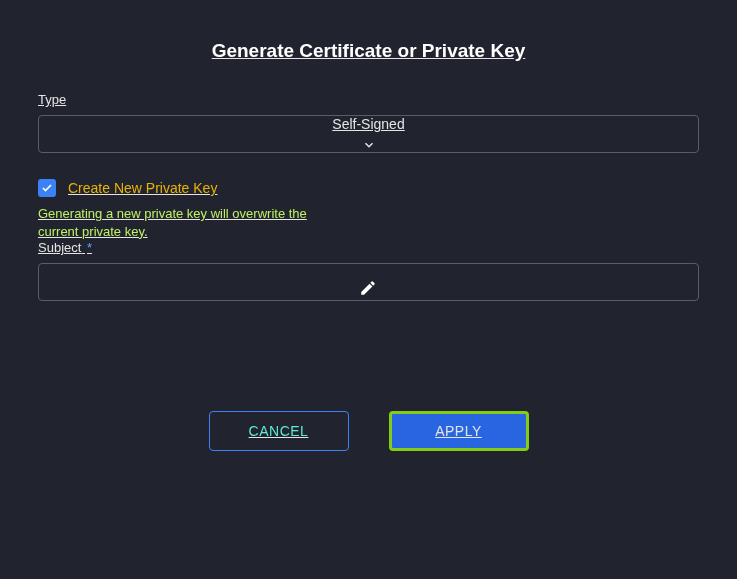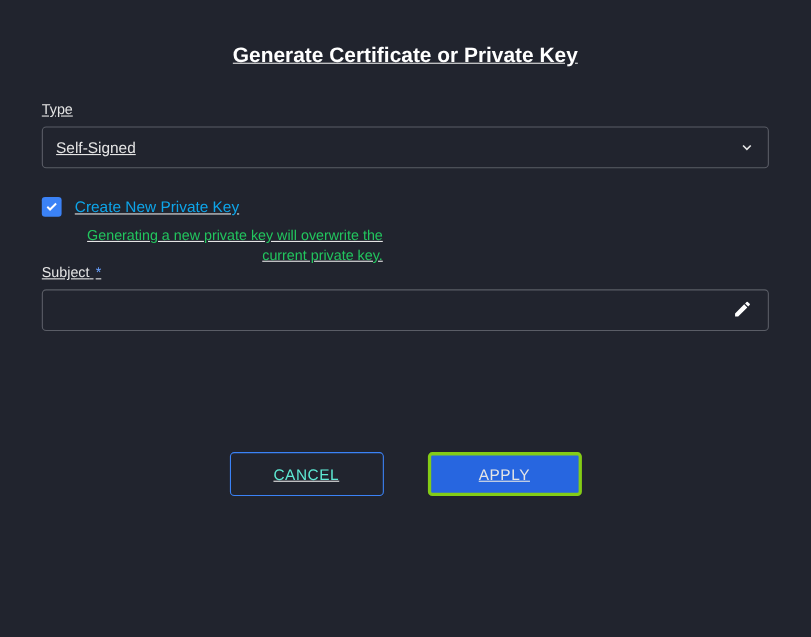--- a/index.html
+++ b/index.html
@@ -42,20 +42,21 @@
   .input, .select, .subject-box {
     width: 100%;
     height: 38px;
     background: transparent;
     border: 1px solid #5a5d66;
     border-radius: 4px;
     color: #e5e5e5;
     font-size: 14px;
     padding: 0 12px;
     outline: none;
+    flex-direction: column;
   }
   .select {
     display: flex;
     align-items: center;
     justify-content: space-between;
     cursor: pointer;
   }
   .chevron {
     display: inline-flex;
   }
@@ -71,29 +72,28 @@
     background: #3b82f6;
     border-radius: 3px;
     display: flex;
     align-items: center;
     justify-content: center;
     cursor: pointer;
   }
   .checkbox svg { display: block; }
   .checkbox-label {
     font-size: 14px;
-    color: #0ea5e9;
+    color: #eab308;
   }
   .warning {
-    color: #22c55e;
+    color: #bef264;
     font-size: 13px;
     margin-top: 8px;
     max-width: 310px;
     line-height: 1.35;
-    text-align: right;
   }
   .subject-box {
     display: flex;
     align-items: center;
     justify-content: flex-end;
     padding-right: 14px;
   }
   .pencil { cursor: pointer; }
   .button-row {
     display: flex;

